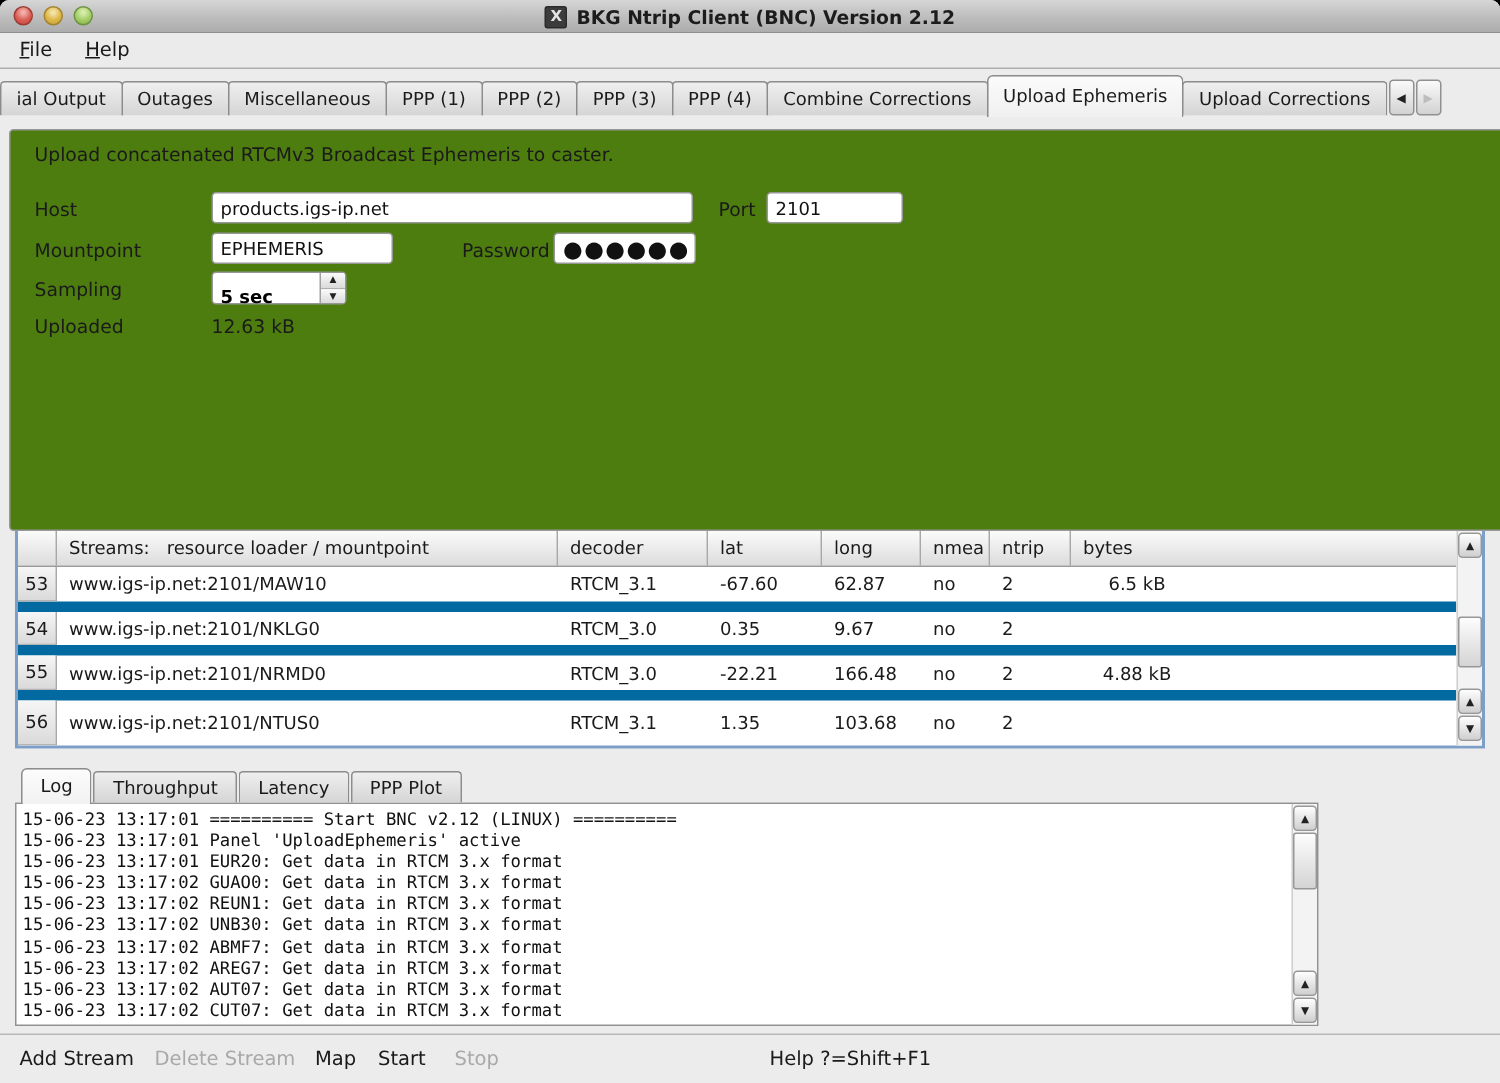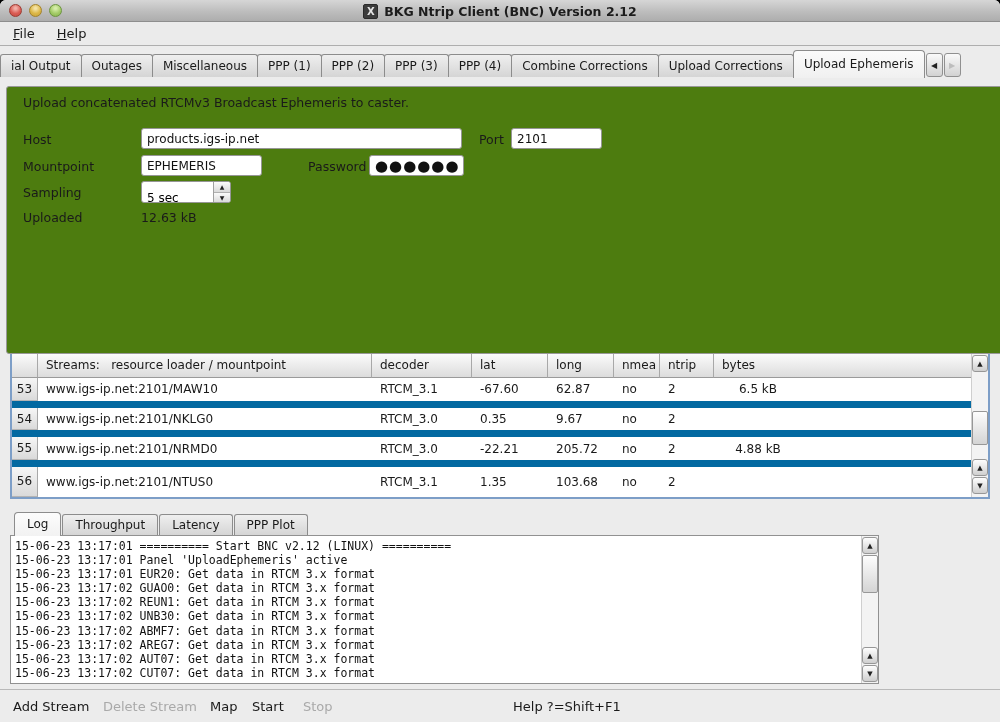--- a/index.html
+++ b/index.html
@@ -41,21 +41,21 @@
   .panel{position:absolute;top:86px;left:6px;width:998px;height:268px;background:#4d7c0f;
     border:1px solid #989898;border-radius:3px;z-index:1;}
   .desc{position:absolute;left:16px;top:8px;font-size:12.5px;}
   .flabel{position:absolute;font-size:12.5px;}
   .tinput{position:absolute;height:21px;border:1px solid #969696;border-radius:3px;background:#fff;
     font-family:"DejaVu Sans","Liberation Sans",sans-serif;font-size:12px;color:#111;padding:0 5px;}
   .pw{font-size:15px;letter-spacing:1px;padding-top:1px;}
   .spinbox{position:absolute;left:134px;top:94px;width:90px;height:22px;border:1px solid #969696;
     border-radius:3px;background:#fff;display:flex;}
   .spin-input{flex:1;border:none;outline:none;font-family:"DejaVu Sans","Liberation Sans",sans-serif;
-    font-size:12px;padding:16px 5px;background:transparent;width:60px;}
+    font-size:12px;padding:16px 5px;background:transparent;width:60px;font-weight:bold;}
   .spin-btns{width:17px;display:flex;flex-direction:column;border-left:1px solid #a0a0a0;}
   .spin-btn{flex:1;display:flex;align-items:center;justify-content:center;font-size:6px;color:#222;
     background:linear-gradient(180deg,#fbfbfb,#dadada);}
   .spin-btn.up{border-bottom:1px solid #b0b0b0;border-radius:0 2px 0 0;}
   .spin-btn.down{border-radius:0 0 2px 0;}
   .uploaded-val{position:absolute;left:134px;top:123px;font-size:12.5px;}
   
   .stable{position:absolute;left:10px;top:352px;width:980px;height:147px;background:#fff;
     border:2px solid #7d9ec7;display:flex;}
   .tmain{flex:1;display:flex;flex-direction:column;overflow:hidden;}
@@ -126,22 +126,22 @@
 
   <div class="tabbar">
     <div class="tab">ial Output</div>
     <div class="tab">Outages</div>
     <div class="tab">Miscellaneous</div>
     <div class="tab">PPP (1)</div>
     <div class="tab">PPP (2)</div>
     <div class="tab">PPP (3)</div>
     <div class="tab">PPP (4)</div>
     <div class="tab">Combine Corrections</div>
+    <div class="tab active">Upload Ephemeris</div>
     <div class="tab">Upload Corrections</div>
-    <div class="tab active">Upload Ephemeris</div>
     <div class="tab-scrolls">
       <div class="tsbtn">
           <span>◀</span>
         </div>
       <div class="tsbtn disabled">
           <span>▶</span>
         </div>
     </div>
   </div>
 
@@ -206,21 +206,21 @@
         <div class="cell c-lat">0.35</div>
         <div class="cell c-lon">9.67</div>
         <div class="cell c-nmea">no</div>
         <div class="cell c-ntrip">2</div>
       </div>
       <div class="trow">
         <div class="cell cnum">55</div>
         <div class="cell c-res">www.igs-ip.net:2101/NRMD0</div>
         <div class="cell c-dec">RTCM_3.0</div>
         <div class="cell c-lat">-22.21</div>
-        <div class="cell c-lon">205.72</div>
+        <div class="cell c-lon">166.48</div>
         <div class="cell c-nmea">no</div>
         <div class="cell c-ntrip">2</div>
         <div class="cell c-bytes">
             <span class="bwrap">4.88 kB</span>
           </div>
       </div>
       <div class="trow">
         <div class="cell cnum">56</div>
         <div class="cell c-res">www.igs-ip.net:2101/NTUS0</div>
         <div class="cell c-dec">RTCM_3.1</div>

